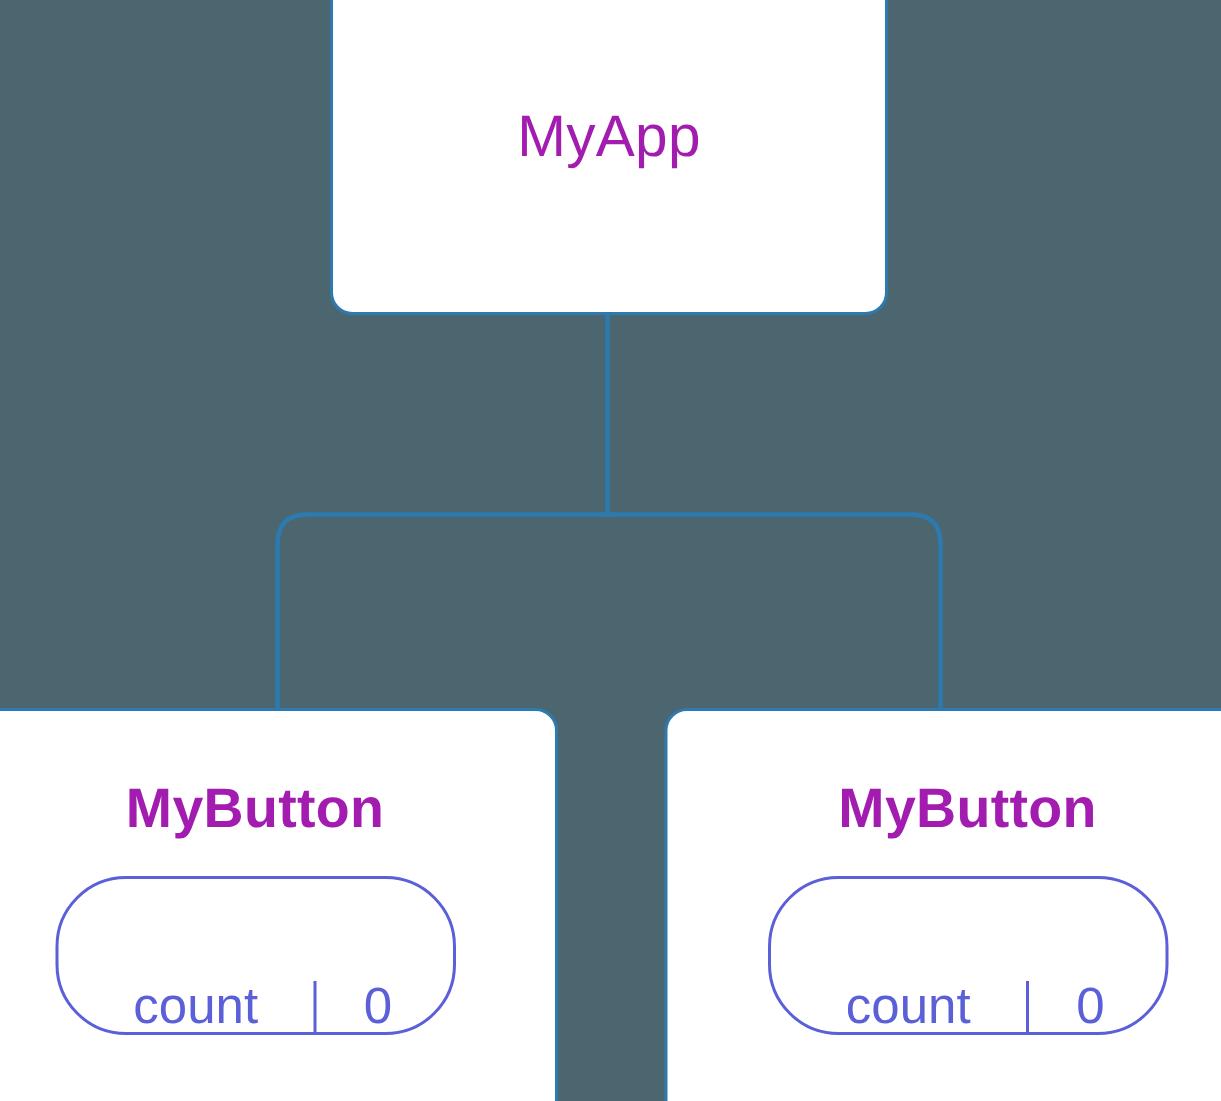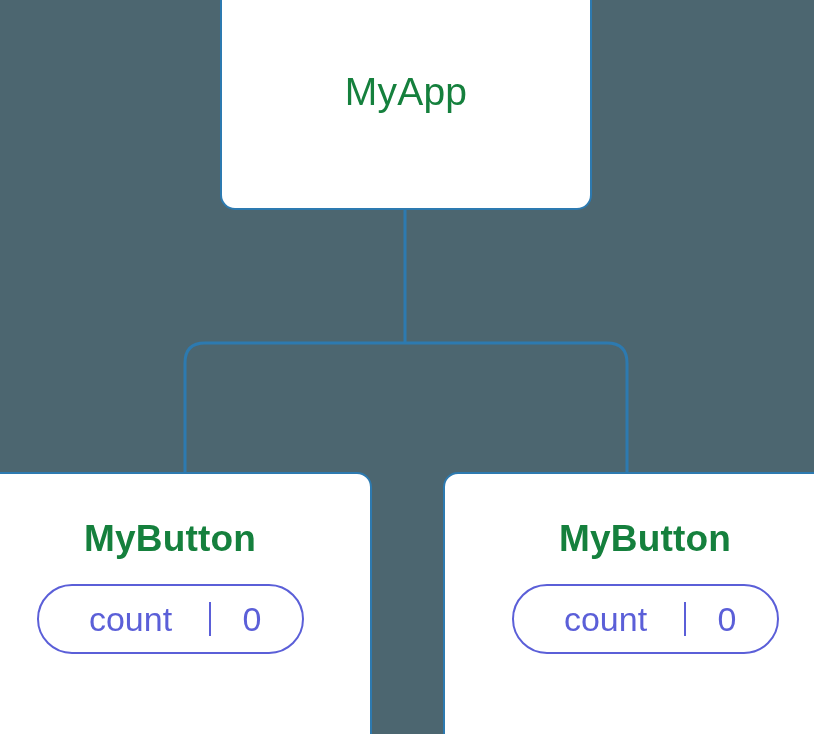--- a/index.html
+++ b/index.html
@@ -63,21 +63,21 @@
   }
 
   #node-mybutton-1 {
     left: 443px;
     top: 472px;
     width: 404px;
     height: 300px;
   }
 
   .node-title {
-    color: #15803d;
+    color: #a21caf;
     font-family: "Liberation Sans", sans-serif;
     font-weight: 400;
     letter-spacing: 0.2px;
     white-space: nowrap;
   }
 
   #node-myapp .node-title {
     font-size: 39px;
     line-height: 1;
     
@@ -87,27 +87,27 @@
   .child-card .node-title {
     font-size: 37px;
     line-height: 1;
     margin-top: 46px;
     font-weight: bold;
   }
 
   
   .state-pill {
     margin-top: 27px;
-    height: 70px;
+    height: 106px;
     width: 267px;
     border: 2px solid #5b5fd8;
     border-radius: 47px;
     box-sizing: border-box;
     display: flex;
-    align-items: center;
+    align-items: flex-end;
     background: transparent;
   }
 
   .pill-key,
   .pill-value {
     display: flex;
     align-items: center;
     justify-content: center;
     color: #5b5fd8;
     font-family: "Liberation Sans", sans-serif;

